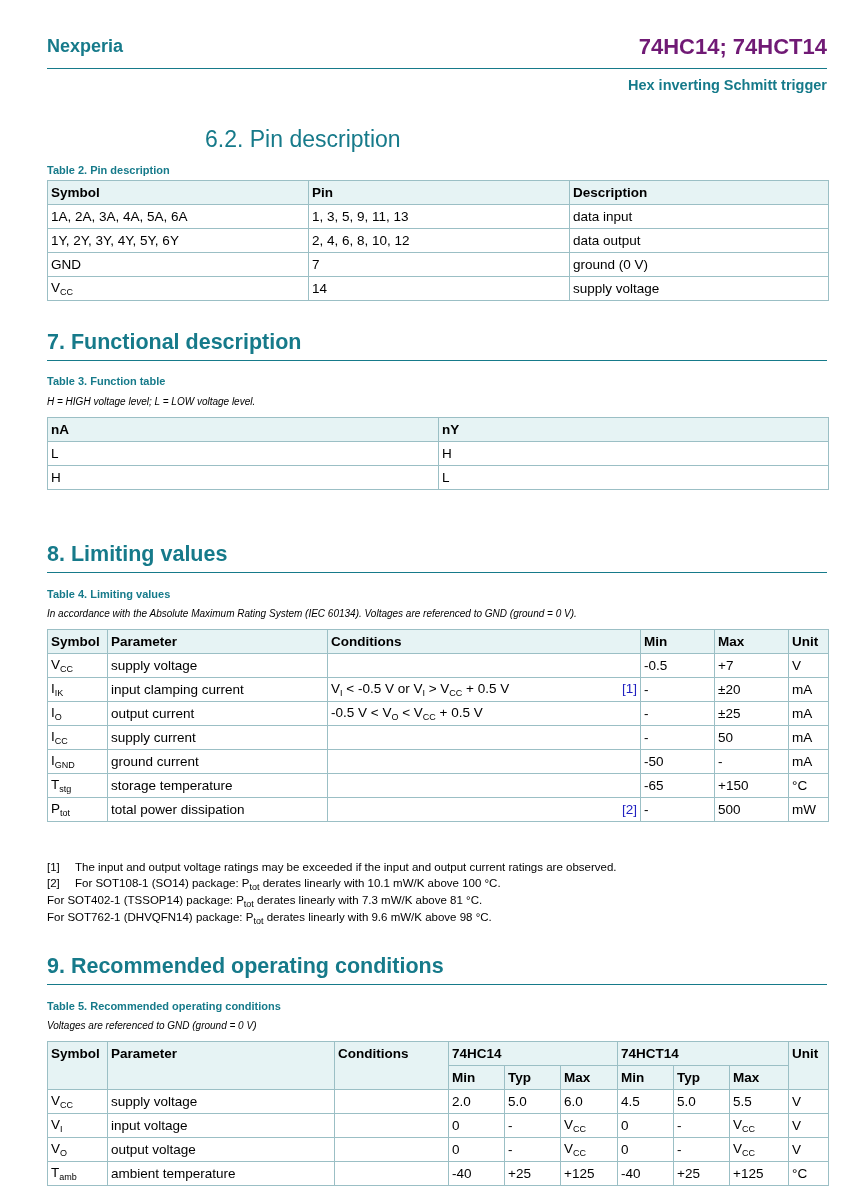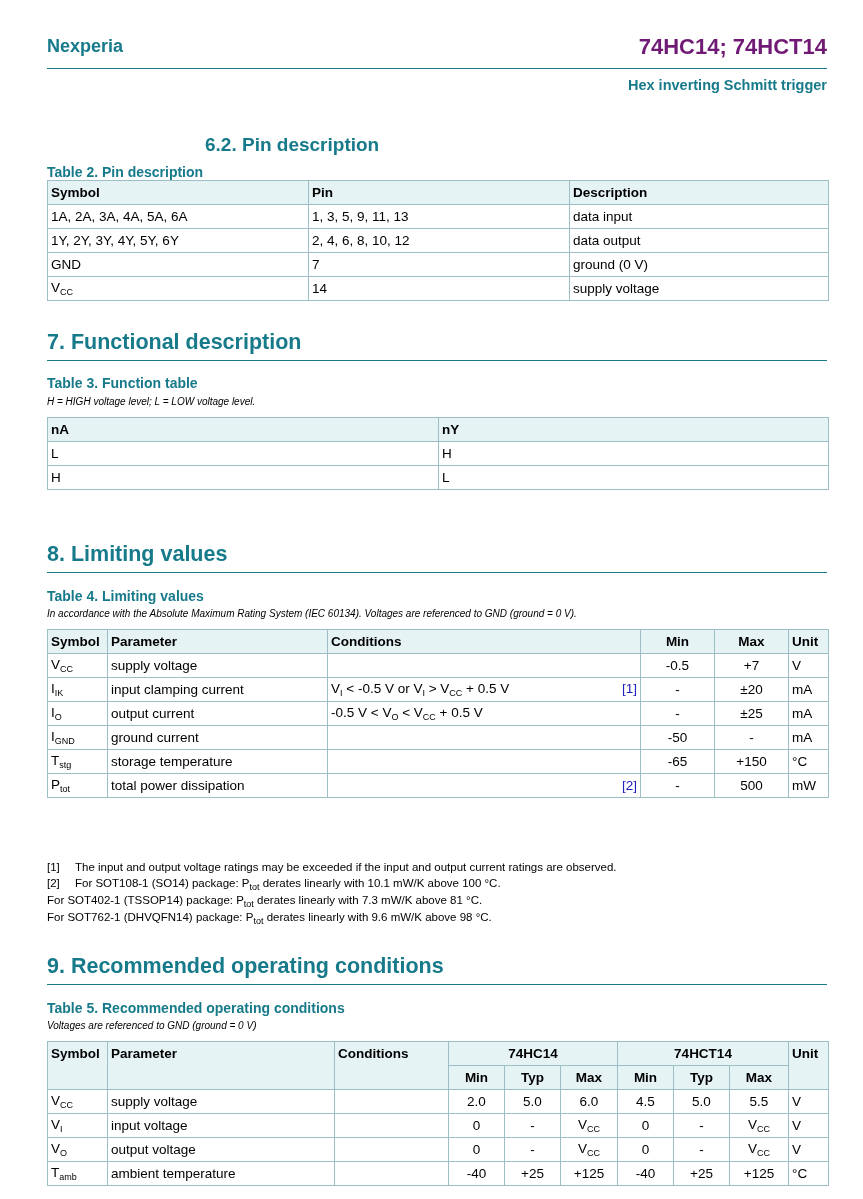--- a/index.html
+++ b/index.html
@@ -3,29 +3,29 @@
 <meta charset="utf-8">
 <style>
   * { box-sizing: border-box; margin: 0; padding: 0; }
   html, body { width: 863px; height: 1199px; background: #ffffff; overflow: hidden; }
   body { font-family: "Liberation Sans", sans-serif; color: #000; position: relative; }
   .abs { position: absolute; }
   .hdr-left { left: 47px; top: 36px; font-size: 18px; font-weight: bold; color: #167a8a; }
   .hdr-right { right: 36px; top: 34px; font-size: 22px; font-weight: bold; color: #701a75; }
   .hdr-line { left: 47px; right: 36px; top: 68px; height: 1px; background: #167a8a; }
   .hdr-sub { right: 36px; top: 77px; font-size: 14.5px; font-weight: bold; color: #167a8a; }
-  .h2 { left: 205px; top: 126px; font-size: 19px; font-weight: bold; color: #167a8a; margin-top: 8px; }
+  .h2 { left: 205px; top: 126px; font-size: 23px; font-weight: normal; color: #167a8a; }
   .h1 { left: 47px; font-size: 21.5px; font-weight: bold; color: #167a8a; }
   .h1-line { left: 47px; right: 36px; height: 1px; background: #167a8a; }
-  .tcap { left: 47px; font-size: 14px; font-weight: bold; color: #167a8a; }
+  .tcap { left: 47px; font-size: 11px; font-weight: bold; color: #167a8a; }
   .tnote { left: 47px; font-size: 10px; font-style: italic; }
   table { border-collapse: collapse; font-size: 13.5px; position: absolute; left: 47px; width: 781px; table-layout: fixed; }
   td, th { border: 1px solid #9bbfc5; height: 24px; padding: 0 3px; text-align: left; font-weight: normal; vertical-align: middle; white-space: nowrap; overflow: hidden; }
   th { background: #e6f3f4; font-weight: bold; }
-  .c { text-align: center; }
+  .c { }
   sub { font-size: 9px; vertical-align: -3px; }
   .ref { color: #2020c0; float: right; }
   .fn { font-size: 11.5px; left: 47px; }
   .fn span.n { display: inline-block; width: 28px; }
 </style>
 </head>
 <body>
 
 <div class="abs hdr-left">Nexperia</div>
 <div class="abs hdr-right">74HC14; 74HCT14</div>
@@ -138,20 +138,28 @@
 
   <tr>
     <td><span>I</span><sub>O</sub></td>
     <td>output current</td>
     <td>-0.5 V &lt; V<sub>O</sub> &lt; V<sub>CC</sub> + 0.5 V</td>
     <td class="c">-</td>
     <td class="c">±25</td>
     <td>mA</td>
   </tr>
 
+  <tr>
+    <td><span>I</span><sub>CC</sub></td>
+    <td>supply current</td>
+    <td></td>
+    <td class="c">-</td>
+    <td class="c">50</td>
+    <td>mA</td>
+  </tr>
 
   <tr>
     <td><span>I</span><sub>GND</sub></td>
     <td>ground current</td>
     <td></td>
     <td class="c">-50</td>
     <td class="c">-</td>
     <td>mA</td>
   </tr>
 

